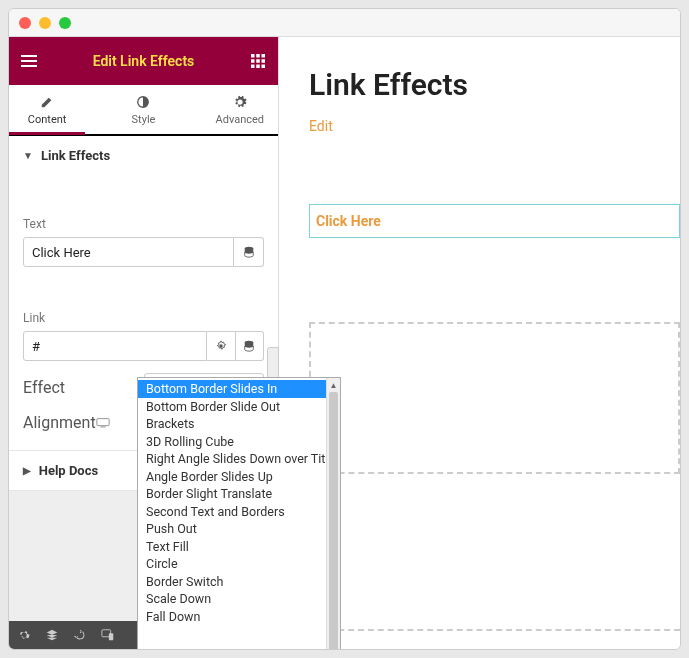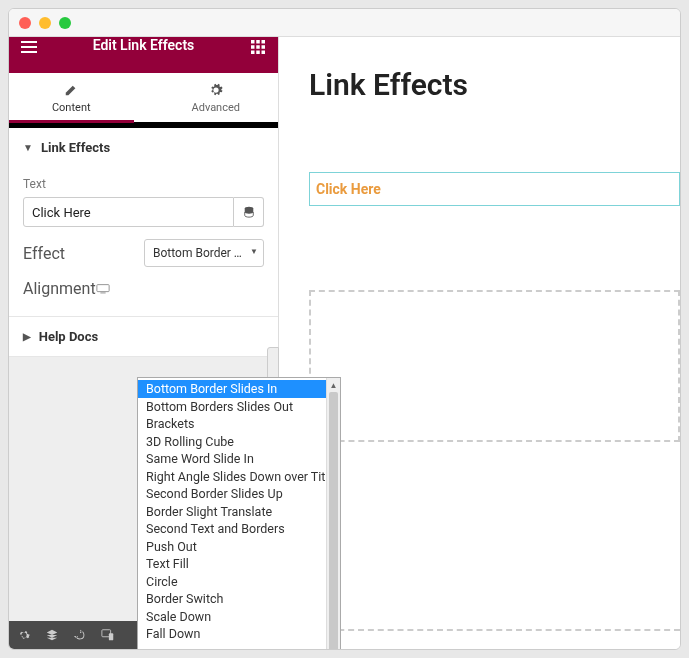--- a/index.html
+++ b/index.html
@@ -7,35 +7,35 @@
   .window { width: 673px; height: 642px; background: #fff; border: 1px solid #ccc; border-radius: 6px; overflow: hidden; position: relative; }
   .titlebar { height: 28px; background: #f6f6f6; display: flex; align-items: center; padding: 0 10px; gap: 8px; border-bottom: 1px solid #ddd; }
   .dot { width: 12px; height: 12px; border-radius: 50%; }
   .dot.red { background: #ff5f56; }
   .dot.yellow { background: #ffbd2e; }
   .dot.green { background: #27c93f; }
   .app { display: flex; height: calc(100% - 28px); }
 
   
   .sidebar { width: 270px; display: flex; flex-direction: column; border-right: 1px solid #ddd; background: #fff; position: relative; }
-  .topbar { background: #93003a; color: #ffffff; height: 36px; display: flex; align-items: flex-start; justify-content: space-between; padding: 0 10px; font-size: 14px; font-weight: 600; }
+  .topbar { background: #93003a; color: #fde047; height: 48px; display: flex; align-items: center; justify-content: space-between; padding: 0 10px; font-size: 14px; font-weight: 600; }
   .topbar .ham, .topbar .grid { width: 20px; height: 20px; display: flex; align-items: center; justify-content: center; cursor: pointer; }
   .ham svg, .grid svg { fill: #fff; }
 
-  .tabs { display: flex; border-bottom: 6px solid #000000; gap: 20px; }
+  .tabs { display: flex; border-bottom: 2px solid #000000; gap: 20px; }
   .tab { flex: 1; text-align: center; padding: 10px 0 8px; font-size: 11px; color: #666; cursor: pointer; position: relative; }
   .tab svg { display: block; margin: 0 auto 4px; fill: #555; }
   .tab.active { color: #333; }
   .tab.active::after { content: ""; position: absolute; left: 0; right: 0; bottom: -1px; height: 3px; background: #93003a; }
 
   .section { border-bottom: 1px solid #e6e6e6; }
   .sec-header { display: flex; align-items: center; padding: 12px 14px; font-size: 13px; font-weight: 700; color: #333; cursor: pointer; gap: 8px; }
   .sec-header .caret { font-size: 10px; color: #555; }
   .sec-body { padding: 10px 14px 18px; display: flex; flex-direction: column; gap: 12px; }
-  .field-label { font-size: 12px; color: #777; margin-bottom: 6px; }
+  .field-label { font-size: 12px; color: #777; margin-bottom: 6px; margin-top: 32px; }
   .field-row { display: flex; }
   .txt { flex: 1; border: 1px solid #ccc; border-radius: 3px 0 0 3px; padding: 6px 8px; font-size: 13px; color: #222; height: 30px; }
   .txt + .icon-btn { border-left: none; border-radius: 0 3px 3px 0; }
   .icon-btn { width: 30px; height: 30px; border: 1px solid #ccc; background: #fff; display: flex; align-items: center; justify-content: center; cursor: pointer; font-size: 12px; color: #555; }
   .icon-btn + .icon-btn { border-left: none; border-radius: 0 3px 3px 0; }
   .icon-btn.middle { border-radius: 0; }
 
   .two-col { display: flex; align-items: center; justify-content: space-between; }
   .two-col .lbl { font-size: 16px; color: #555; }
   .select-wrap { position: relative; width: 120px; }
@@ -106,20 +106,27 @@
             </svg>
         </div>
       </div>
 
       <div class="tabs">
         <div class="tab active">
           <svg viewBox="0 0 16 16" width="14" height="14">
               <path d="M2 11l8-8 3 3-8 8H2v-3z"></path>
             </svg>
           <span>Content</span>
+        </div>
+        <div class="tab">
+          <svg viewBox="0 0 16 16" width="14" height="14">
+              <circle cx="8" cy="8" r="6" fill="none" stroke="#555" stroke-width="1.5"></circle>
+              <path d="M8 2a6 6 0 010 12V2z"></path>
+            </svg>
+          <span>Style</span>
         </div>
         <div class="tab">
           <svg viewBox="0 0 16 16" width="14" height="14">
               <path d="M8 5a3 3 0 100 6 3 3 0 000-6zm6 3l1.5.9-1 1.7-1.7-.4a5 5 0 01-.9.9l.4 1.7-1.7 1-.9-1.5a5 5 0 01-1.3 0L7.5 14l-1.7-1 .4-1.7a5 5 0 01-.9-.9l-1.7.4-1-1.7L4.1 8a5 5 0 010-1.3L2.6 5.8l1-1.7 1.7.4a5 5 0 01.9-.9L5.8 1.9l1.7-1L8.4 2.4a5 5 0 011.3 0L10.6.9l1.7 1-.4 1.7c.3.3.6.6.9.9l1.7-.4 1 1.7L14 7.4V8z"></path>
             </svg>
           <span>Advanced</span>
         </div>
       </div>
 
       <div class="section">
@@ -134,20 +141,39 @@
               <input class="txt" style="border-radius: 3px 0px 0px 3px;" value="Click Here">
               <div class="icon-btn" style="border-radius:0 3px 3px 0">
                 <svg viewBox="0 0 14 14" width="12" height="12" fill="#555">
                     <ellipse cx="7" cy="3" rx="5" ry="2"></ellipse>
                     <path d="M2 3v4c0 1.1 2.2 2 5 2s5-.9 5-2V3"></path>
                     <path d="M2 7v4c0 1.1 2.2 2 5 2s5-.9 5-2V7" fill="none" stroke="#555"></path>
                   </svg>
               </div>
             </div>
           </div>
+          <div>
+            <div class="field-label">Link</div>
+            <div class="field-row">
+              <input class="txt" value="#" style="">
+              <div class="icon-btn middle">
+                <svg viewBox="0 0 14 14" width="12" height="12" fill="#555">
+                    <circle cx="7" cy="7" r="2"></circle>
+                    <path d="M7 1l1 2 2-.5.5 2 2 1-2 1 .5 2-2 .5-1 2-1-2-2 .5-.5-2-2-1 2-1-.5-2 2-.5z" fill="none" stroke="#555"></path>
+                  </svg>
+              </div>
+              <div class="icon-btn" style="border-radius:0 3px 3px 0">
+                <svg viewBox="0 0 14 14" width="12" height="12" fill="#555">
+                    <ellipse cx="7" cy="3" rx="5" ry="2"></ellipse>
+                    <path d="M2 3v4c0 1.1 2.2 2 5 2s5-.9 5-2V3"></path>
+                    <path d="M2 7v4c0 1.1 2.2 2 5 2s5-.9 5-2V7" fill="none" stroke="#555"></path>
+                  </svg>
+              </div>
+            </div>
+          </div>
           <div class="two-col">
             <span class="lbl">Effect</span>
             <div class="select-wrap">
               <button class="select">Bottom Border Slides In</button>
             </div>
           </div>
           <div class="two-col">
             <span class="lbl" style="display:flex;align-items:center;gap:0">
               <span>Alignment</span>
               <svg class="align-icon" viewBox="0 0 16 12">
@@ -189,46 +215,46 @@
             <svg viewBox="0 0 16 16">
               <rect x="1" y="2" width="10" height="8" rx="1" fill="none" stroke="#ccc"></rect>
               <rect x="9" y="6" width="5" height="8" rx="1"></rect>
             </svg>
           </div>
       </div>
 
       <div class="dropdown">
         <ul id="dd-list">
             <li class="selected">Bottom Border Slides In</li>
-            <li>Bottom Borders Slides Out</li>
+            <li>Bottom Border Slide Out</li>
             <li>Brackets</li>
             <li>3D Rolling Cube</li>
-            <li>Same Word Slide In</li>
             <li>Right Angle Slides Down over Title</li>
-            <li>Second Border Slides Up</li>
+            <li>Angle Border Slides Up</li>
             <li>Border Slight Translate</li>
             <li>Second Text and Borders</li>
             <li>Push Out</li>
             <li>Text Fill</li>
             <li>Circle</li>
             <li>Border Switch</li>
             <li>Scale Down</li>
             <li>Fall Down</li>
           </ul>
         <div class="dd-scrollbar">
           <div class="arrow">▲</div>
           <div class="track"></div>
 
         </div>
       </div>
     </div>
 
     <div class="preview">
       <div class="mini-handle"></div>
       <h1>Link Effects</h1>
+      <div class="pv-edit">Edit</div>
       <div class="widget-area">
         <div class="link-box">
           <span>Click Here</span>
         </div>
         <div class="drop-zone"></div>
       </div>
       <div class="preview-footer"></div>
     </div>
   </div>
 </div>

